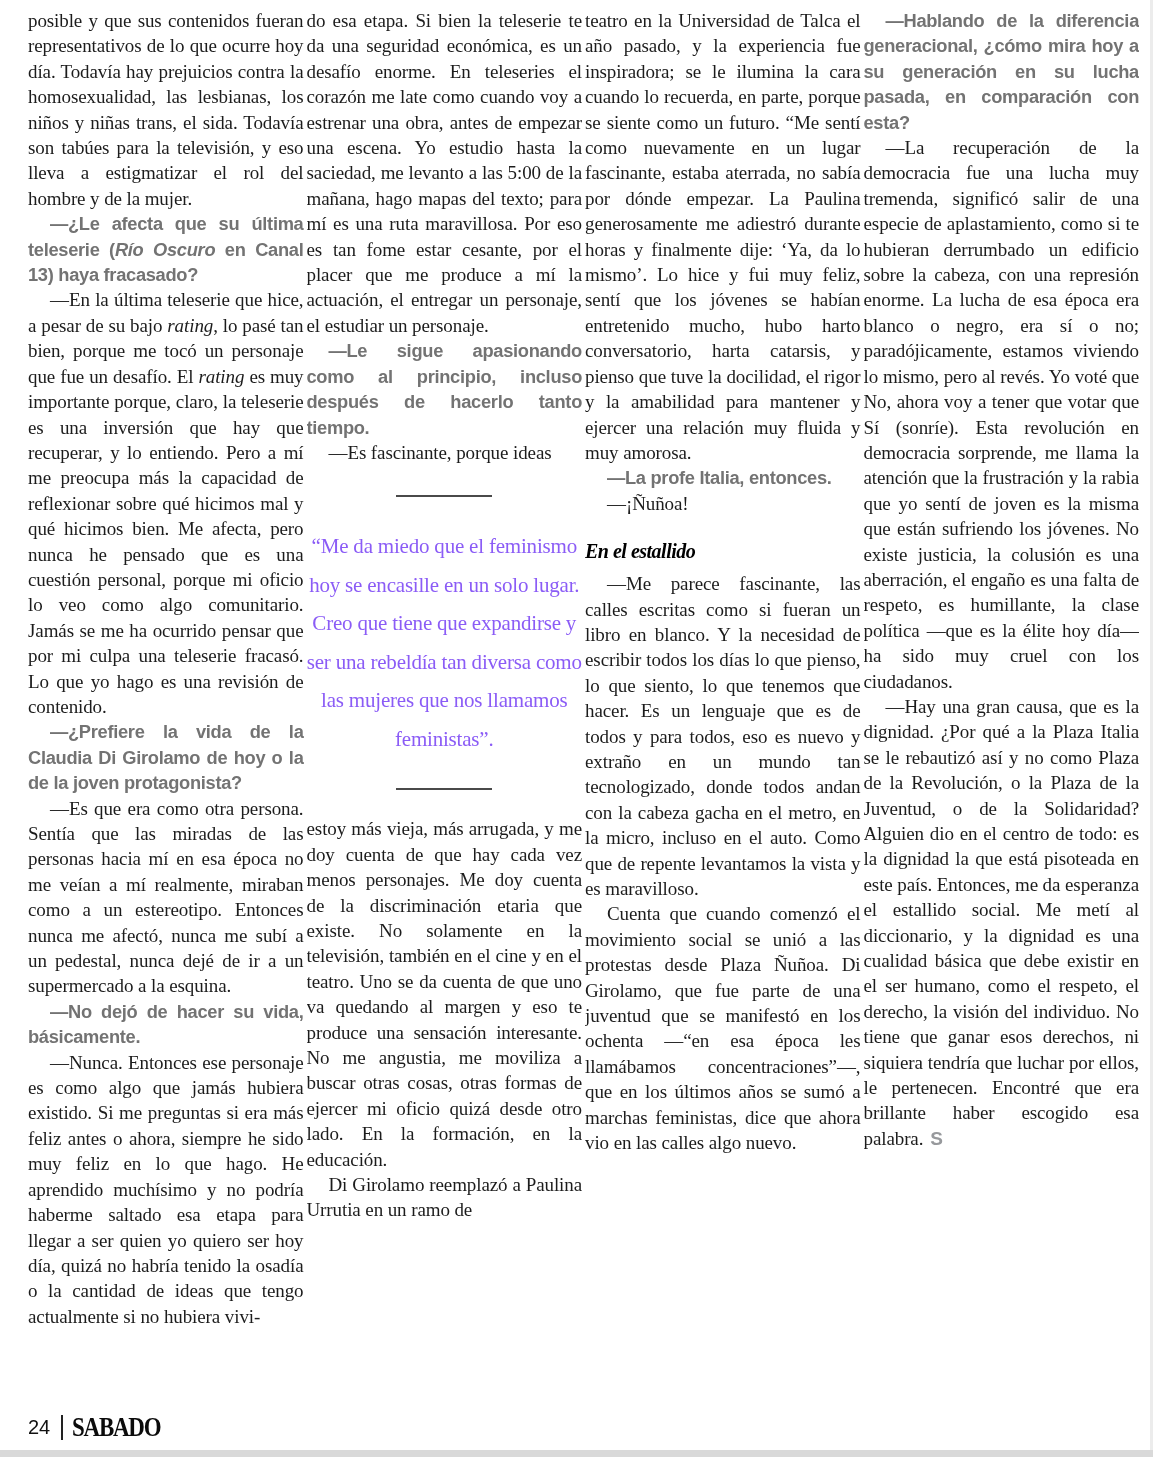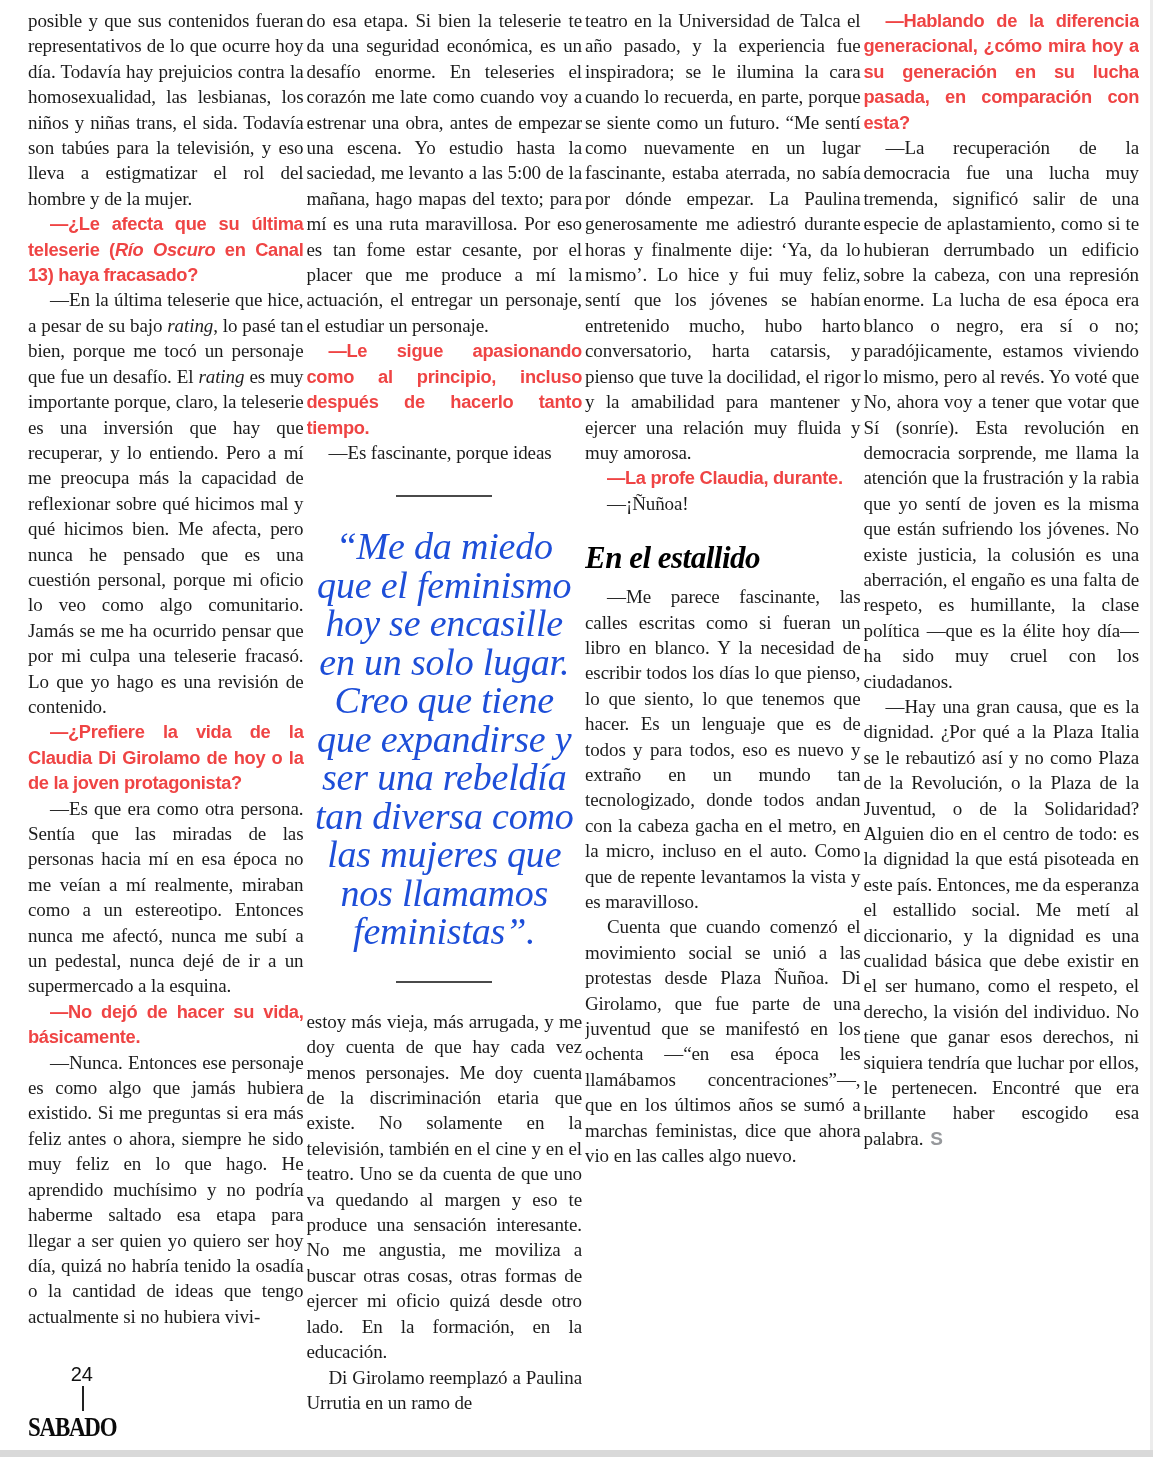--- a/index.html
+++ b/index.html
@@ -29,65 +29,63 @@
     line-height:25.4px;
     letter-spacing:-0.1px;
   }
   p.body{ text-indent:22px; }
   p.noindent{ text-indent:0; }
   p.question{
     font-family:"Liberation Sans", sans-serif;
     font-weight:700;
     font-size:18.3px;
     line-height:25.4px;
-    color:#ef4444;
+    color:#737373;
     text-indent:22px;
     letter-spacing:-0.3px;
   }
   .pullquote{
     margin:30px 0 26px 0;
     text-align:center;
   }
   .pq-rule{
     width:96px;height:2px;background:#4a4a4a;
     margin:0 auto;
   }
   .pq-text{
-    font-size:38px;
+    font-size:21px;
     line-height:38.5px;
-    color:#1d4ed8;
+    color:#8b5cf6;
     margin:30px 0;
     text-align:center;
     letter-spacing:-0.2px;
-    font-style:italic;
   }
   h2.section-heading{
     font-family:"Liberation Serif", serif;
     font-style:italic;
     font-weight:700;
-    font-size:31px;
+    font-size:20px;
     letter-spacing:-0.5px;
     color:#000;
     margin:24px 0 8px 0;
     text-align:left;
   }
   .endmark{
     font-family:"Liberation Sans", sans-serif;
     font-weight:700;
     font-size:19px;
     color:#97999c;
     margin-left:7px;
   }
   .footer{
     position:absolute;
     left:28px;
     bottom:14px;
     display:flex;
     align-items:center;
-    flex-direction:column;
   }
   .pagenum{
     font-family:"Liberation Sans", sans-serif;
     font-size:20px;
     color:#111;
   }
   .footer-sep{
     display:inline-block;
     width:0;
     height:25px;
@@ -138,21 +136,21 @@
         <div class="pullquote">
           <div class="pq-rule"></div>
           <div class="pq-text">“Me da miedo que el feminismo hoy se encasille en un solo lugar. Creo que tiene que expandirse y ser una rebeldía tan diversa como las mujeres que nos llamamos feministas”.</div>
           <div class="pq-rule"></div>
         </div>
         <p class="body noindent">estoy más vieja, más arrugada, y me doy cuenta de que hay cada vez menos personajes. Me doy cuenta de la discriminación etaria que existe. No solamente en la televisión, también en el cine y en el teatro. Uno se da cuenta de que uno va quedando al margen y eso te produce una sensación interesante. No me angustia, me moviliza a buscar otras cosas, otras formas de ejercer mi oficio quizá desde otro lado. En la formación, en la educación.</p>
         <p class="body">Di Girolamo reemplazó a Paulina Urrutia en un ramo de</p>
       </section>
     <section class="col">
         <p class="body noindent">teatro en la Universidad de Talca el año pasado, y la experiencia fue inspiradora; se le ilumina la cara cuando lo recuerda, en parte, porque se siente como un futuro. “Me sentí como nuevamente en un lugar fascinante, estaba aterrada, no sabía por dónde empezar. La Paulina generosamente me adiestró durante horas y finalmente dije: ‘Ya, da lo mismo’. Lo hice y fui muy feliz, sentí que los jóvenes se habían entretenido mucho, hubo harto conversatorio, harta catarsis, y pienso que tuve la docilidad, el rigor y la amabilidad para mantener y ejercer una relación muy fluida y muy amorosa.</p>
-        <p class="question">—La profe Claudia, durante.</p>
+        <p class="question">—La profe Italia, entonces.</p>
         <p class="body">—¡Ñuñoa!</p>
         <h2 class="section-heading">En el estallido</h2>
         <p class="body">—Me parece fascinante, las calles escritas como si fueran un libro en blanco. Y la necesidad de escribir todos los días lo que pienso, lo que siento, lo que tenemos que hacer. Es un lenguaje que es de todos y para todos, eso es nuevo y extraño en un mundo tan tecnologizado, donde todos andan con la cabeza gacha en el metro, en la micro, incluso en el auto. Como que de repente levantamos la vista y es maravilloso.</p>
         <p class="body">Cuenta que cuando comenzó el movimiento social se unió a las protestas desde Plaza Ñuñoa. Di Girolamo, que fue parte de una juventud que se manifestó en los ochenta —“en esa época les llamábamos concentraciones”—, que en los últimos años se sumó a marchas feministas, dice que ahora vio en las calles algo nuevo.</p>
       </section>
     <section class="col">
         <p class="question">—Hablando de la diferencia generacional, ¿cómo mira hoy a su generación en su lucha pasada, en comparación con esta?</p>
         <p class="body">—La recuperación de la democracia fue una lucha muy tremenda, significó salir de una especie de aplastamiento, como si te hubieran derrumbado un edificio sobre la cabeza, con una represión enorme. La lucha de esa época era blanco o negro, era sí o no; paradójicamente, estamos viviendo lo mismo, pero al revés. Yo voté que No, ahora voy a tener que votar que Sí (sonríe). Esta revolución en democracia sorprende, me llama la atención que la frustración y la rabia que yo sentí de joven es la misma que están sufriendo los jóvenes. No existe justicia, la colusión es una aberración, el engaño es una falta de respeto, es humillante, la clase política —que es la élite hoy día— ha sido muy cruel con los ciudadanos.</p>
         <p class="body">—Hay una gran causa, que es la dignidad. ¿Por qué a la Plaza Italia se le rebautizó así y no como Plaza de la Revolución, o la Plaza de la Juventud, o de la Solidaridad? Alguien dio en el centro de todo: es la dignidad la que está pisoteada en este país. Entonces, me da esperanza el estallido social. Me metí al diccionario, y la dignidad es una cualidad básica que debe existir en el ser humano, como el respeto, el derecho, la visión del individuo. No tiene que ganar esos derechos, ni siquiera tendría que luchar por ellos, le pertenecen. Encontré que era brillante haber escogido esa palabra.<span class="endmark">S</span></p>
       </section>

